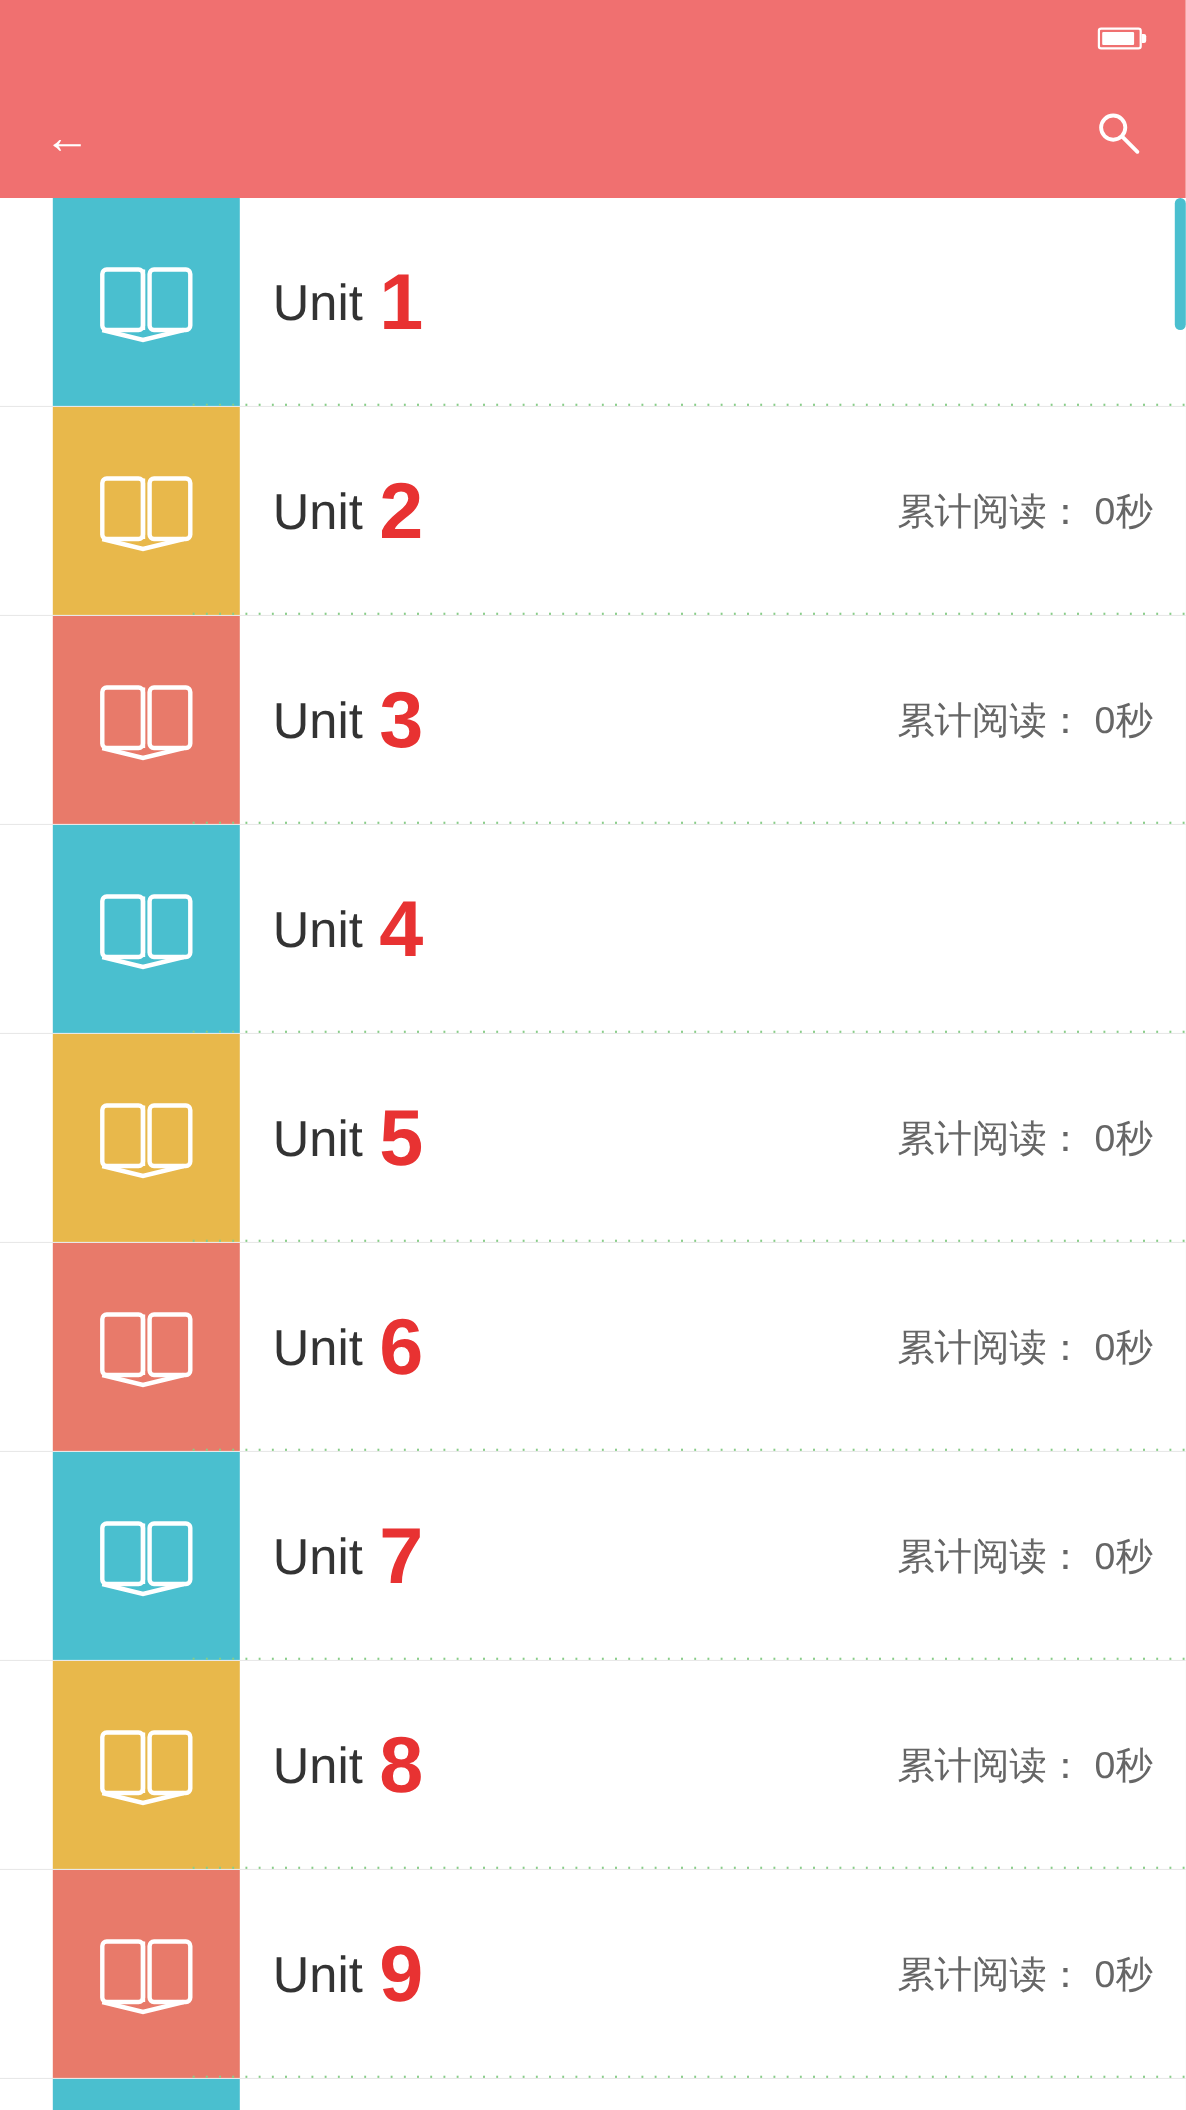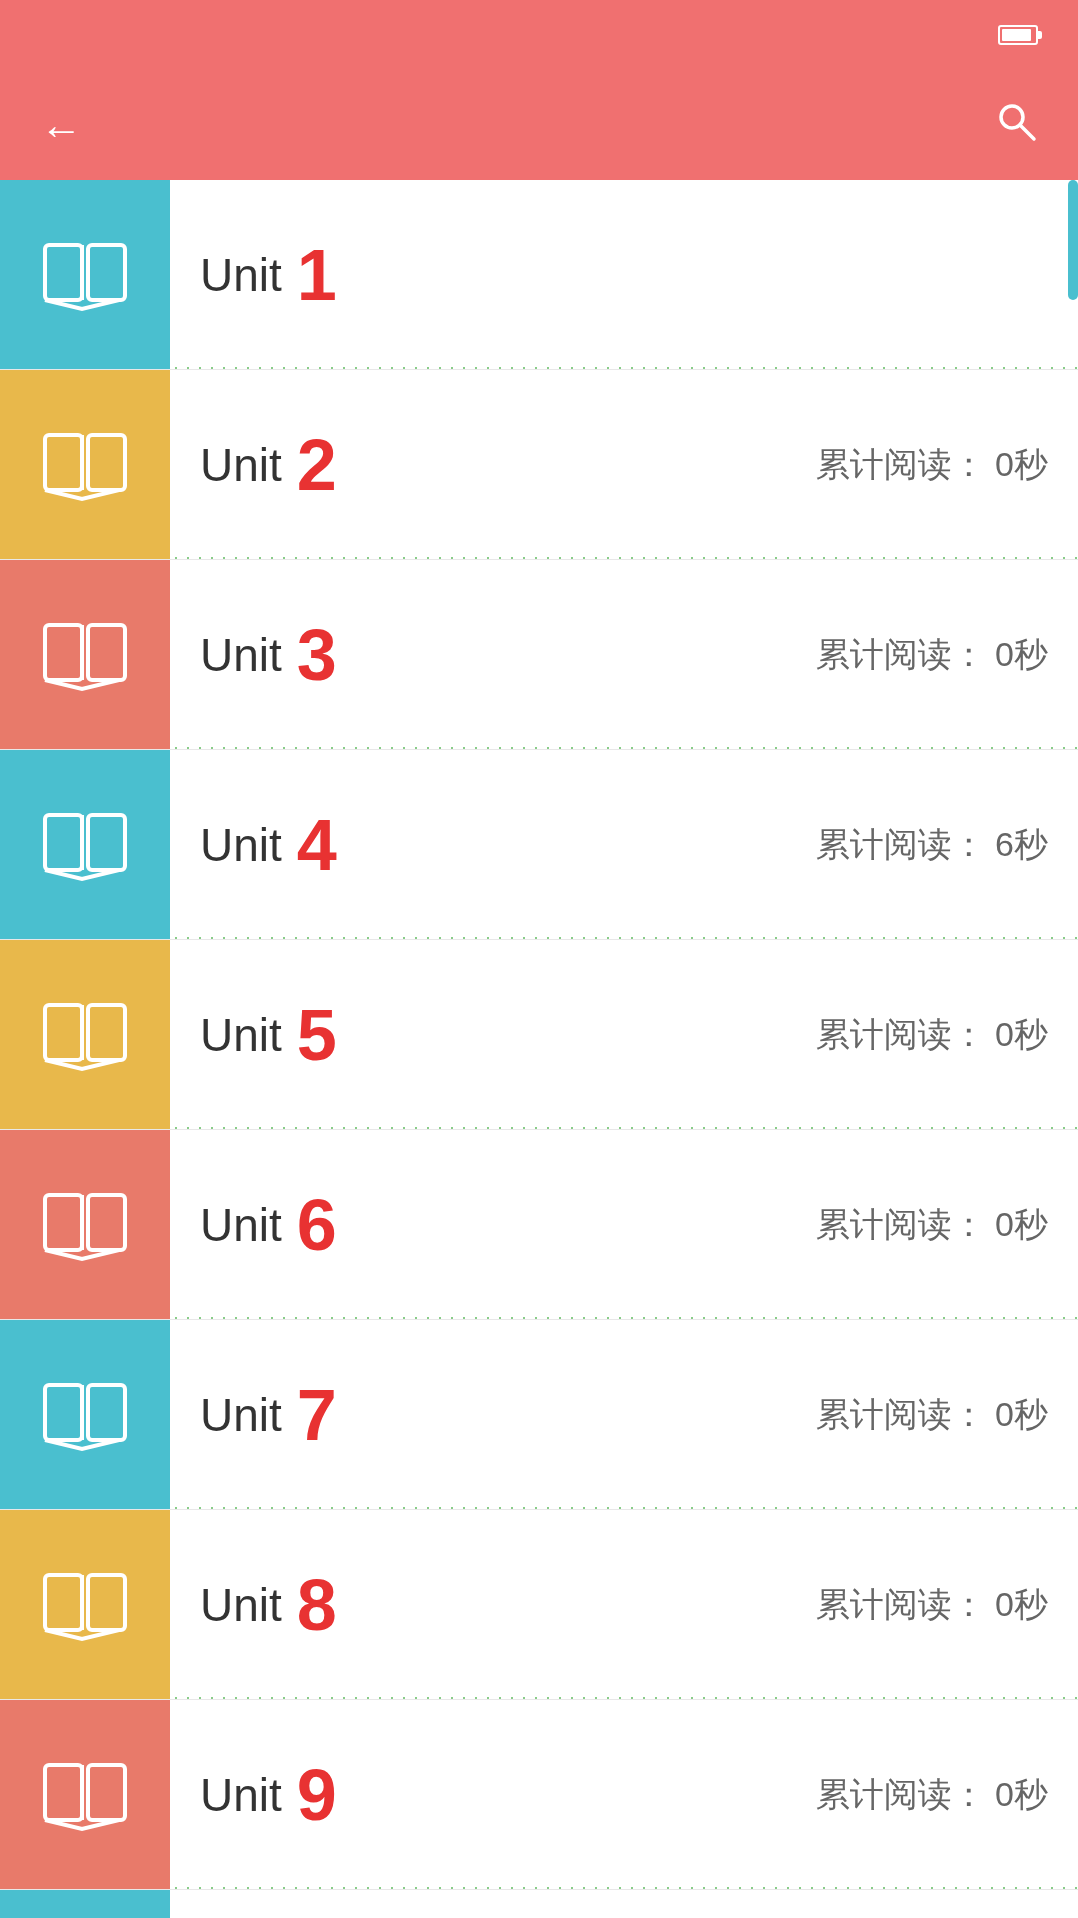--- a/index.html
+++ b/index.html
@@ -108,20 +108,21 @@
     }
 
     
     .unit-row {
       display: flex;
       align-items: stretch;
       height: 190px;
       border-bottom: 1px solid #e8e8e8;
       cursor: pointer;
       position: relative;
+      padding-left: 48px;
     }
     .unit-row:last-child {
       border-bottom: none;
     }
 
     .unit-icon {
       width: 170px;
       flex-shrink: 0;
       display: flex;
       align-items: center;
@@ -256,21 +257,20 @@
         <svg class="book-icon" viewBox="0 0 90 75" fill="none" xmlns="http://www.w3.org/2000/svg">
       <rect x="5" y="8" width="37" height="55" rx="4" stroke="white" stroke-width="4" fill="none"></rect>
       <rect x="48" y="8" width="37" height="55" rx="4" stroke="white" stroke-width="4" fill="none"></rect>
       <line x1="42" y1="8" x2="42" y2="63" stroke="white" stroke-width="4"></line>
       <path d="M5 63 Q42 72 42 72 Q42 72 79 63" stroke="white" stroke-width="4" fill="none"></path>
     </svg>
       </div>
       <div class="unit-content">
         <span class="unit-title">Unit</span>
         <span class="unit-number">4</span>
-        <span class="unit-meta">累计阅读： 6秒</span>
       </div>
     </div>
     <div class="unit-row">
       <div class="unit-icon yellow">
         <svg class="book-icon" viewBox="0 0 90 75" fill="none" xmlns="http://www.w3.org/2000/svg">
       <rect x="5" y="8" width="37" height="55" rx="4" stroke="white" stroke-width="4" fill="none"></rect>
       <rect x="48" y="8" width="37" height="55" rx="4" stroke="white" stroke-width="4" fill="none"></rect>
       <line x1="42" y1="8" x2="42" y2="63" stroke="white" stroke-width="4"></line>
       <path d="M5 63 Q42 72 42 72 Q42 72 79 63" stroke="white" stroke-width="4" fill="none"></path>
     </svg>

